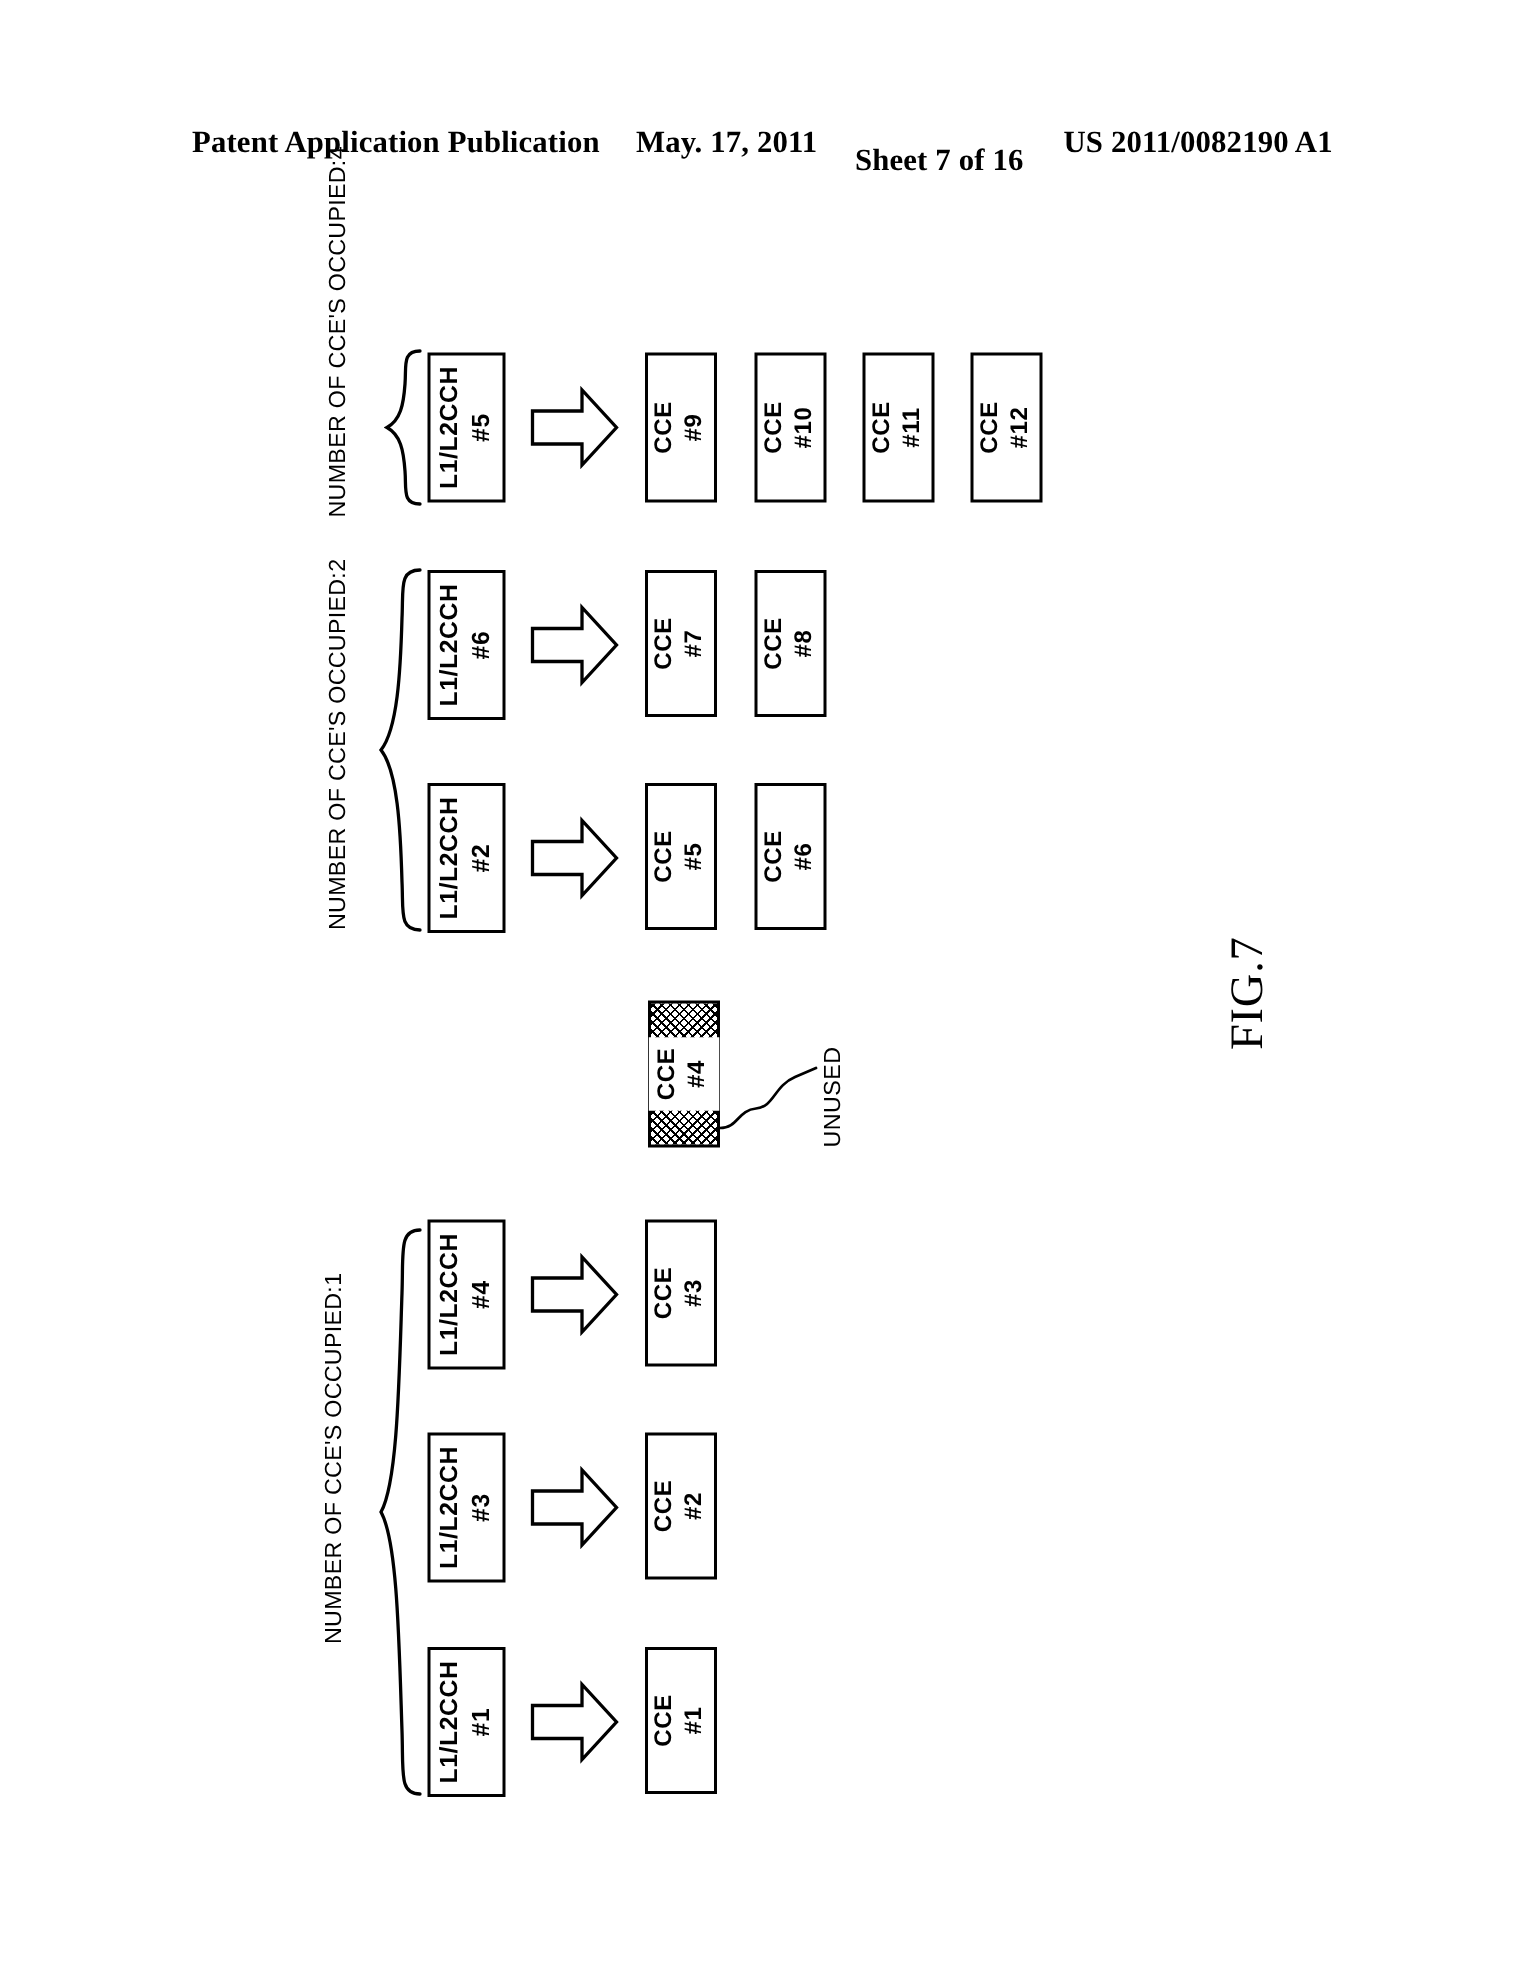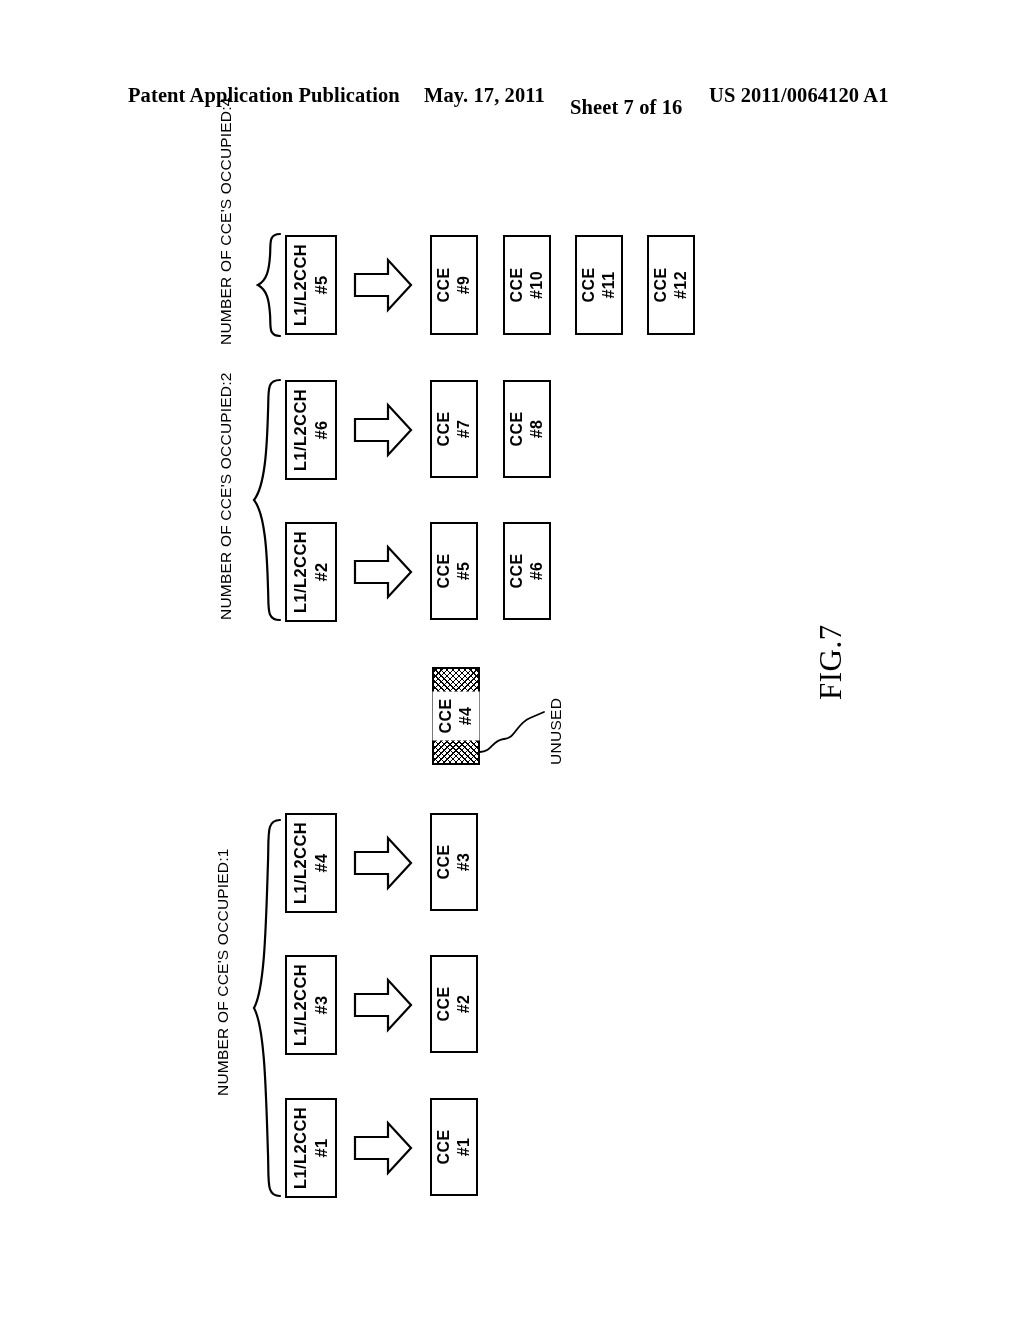--- a/index.html
+++ b/index.html
@@ -127,21 +127,21 @@
     letter-spacing: 0.3px;
   }
 </style>
 </head>
 <body>
 
 <div id="page-header">
   <span class="hdr-pub">Patent Application Publication</span>
   <span class="hdr-date">May. 17, 2011</span>
   <span class="hdr-sheet">Sheet 7 of 16</span>
-  <span class="hdr-pat">US 2011/0064120 A1</span>
+  <span class="hdr-pat">US 2011/0082190 A1</span>
 </div>
 
 <div id="figure">
 
   <div id="fig-label" class="vtext" style="left:815px; top:700px;">FIG.7</div>
 
   <div>
 
     <div class="vtext group-label" style="left:218px; top:345px;">NUMBER OF CCE'S OCCUPIED:4</div>
 

